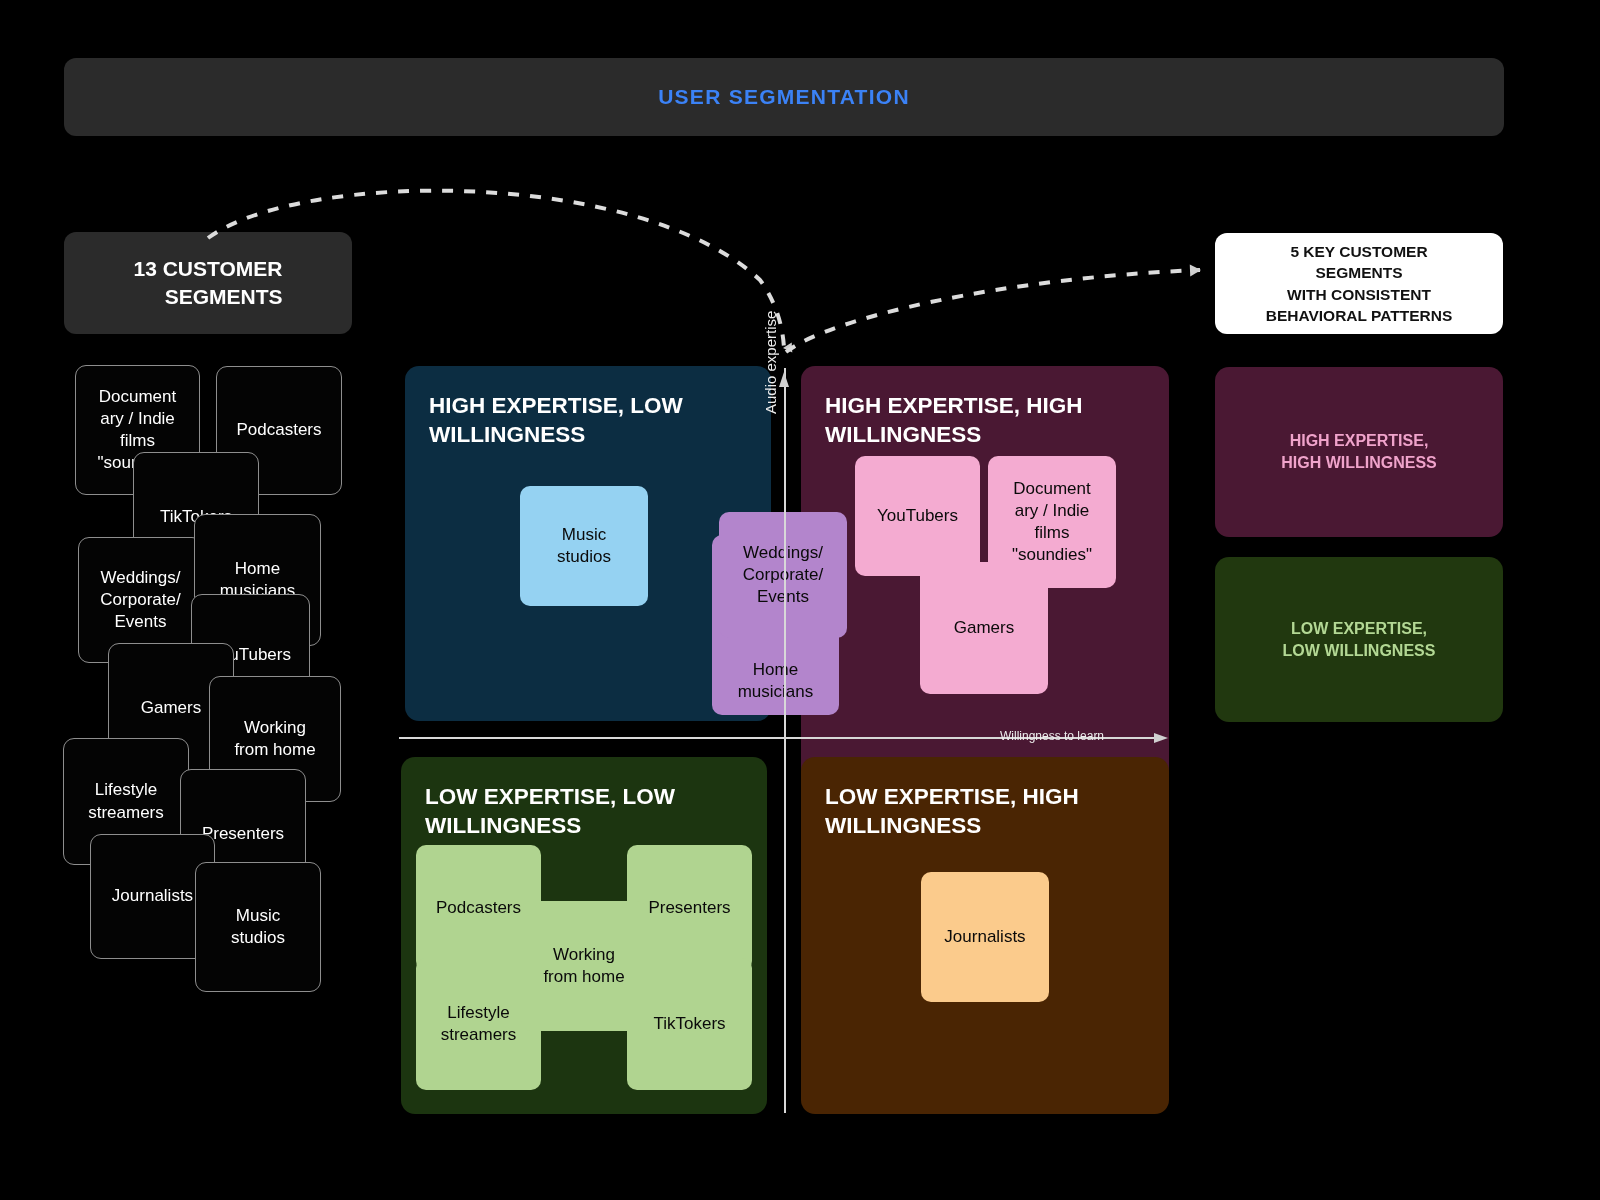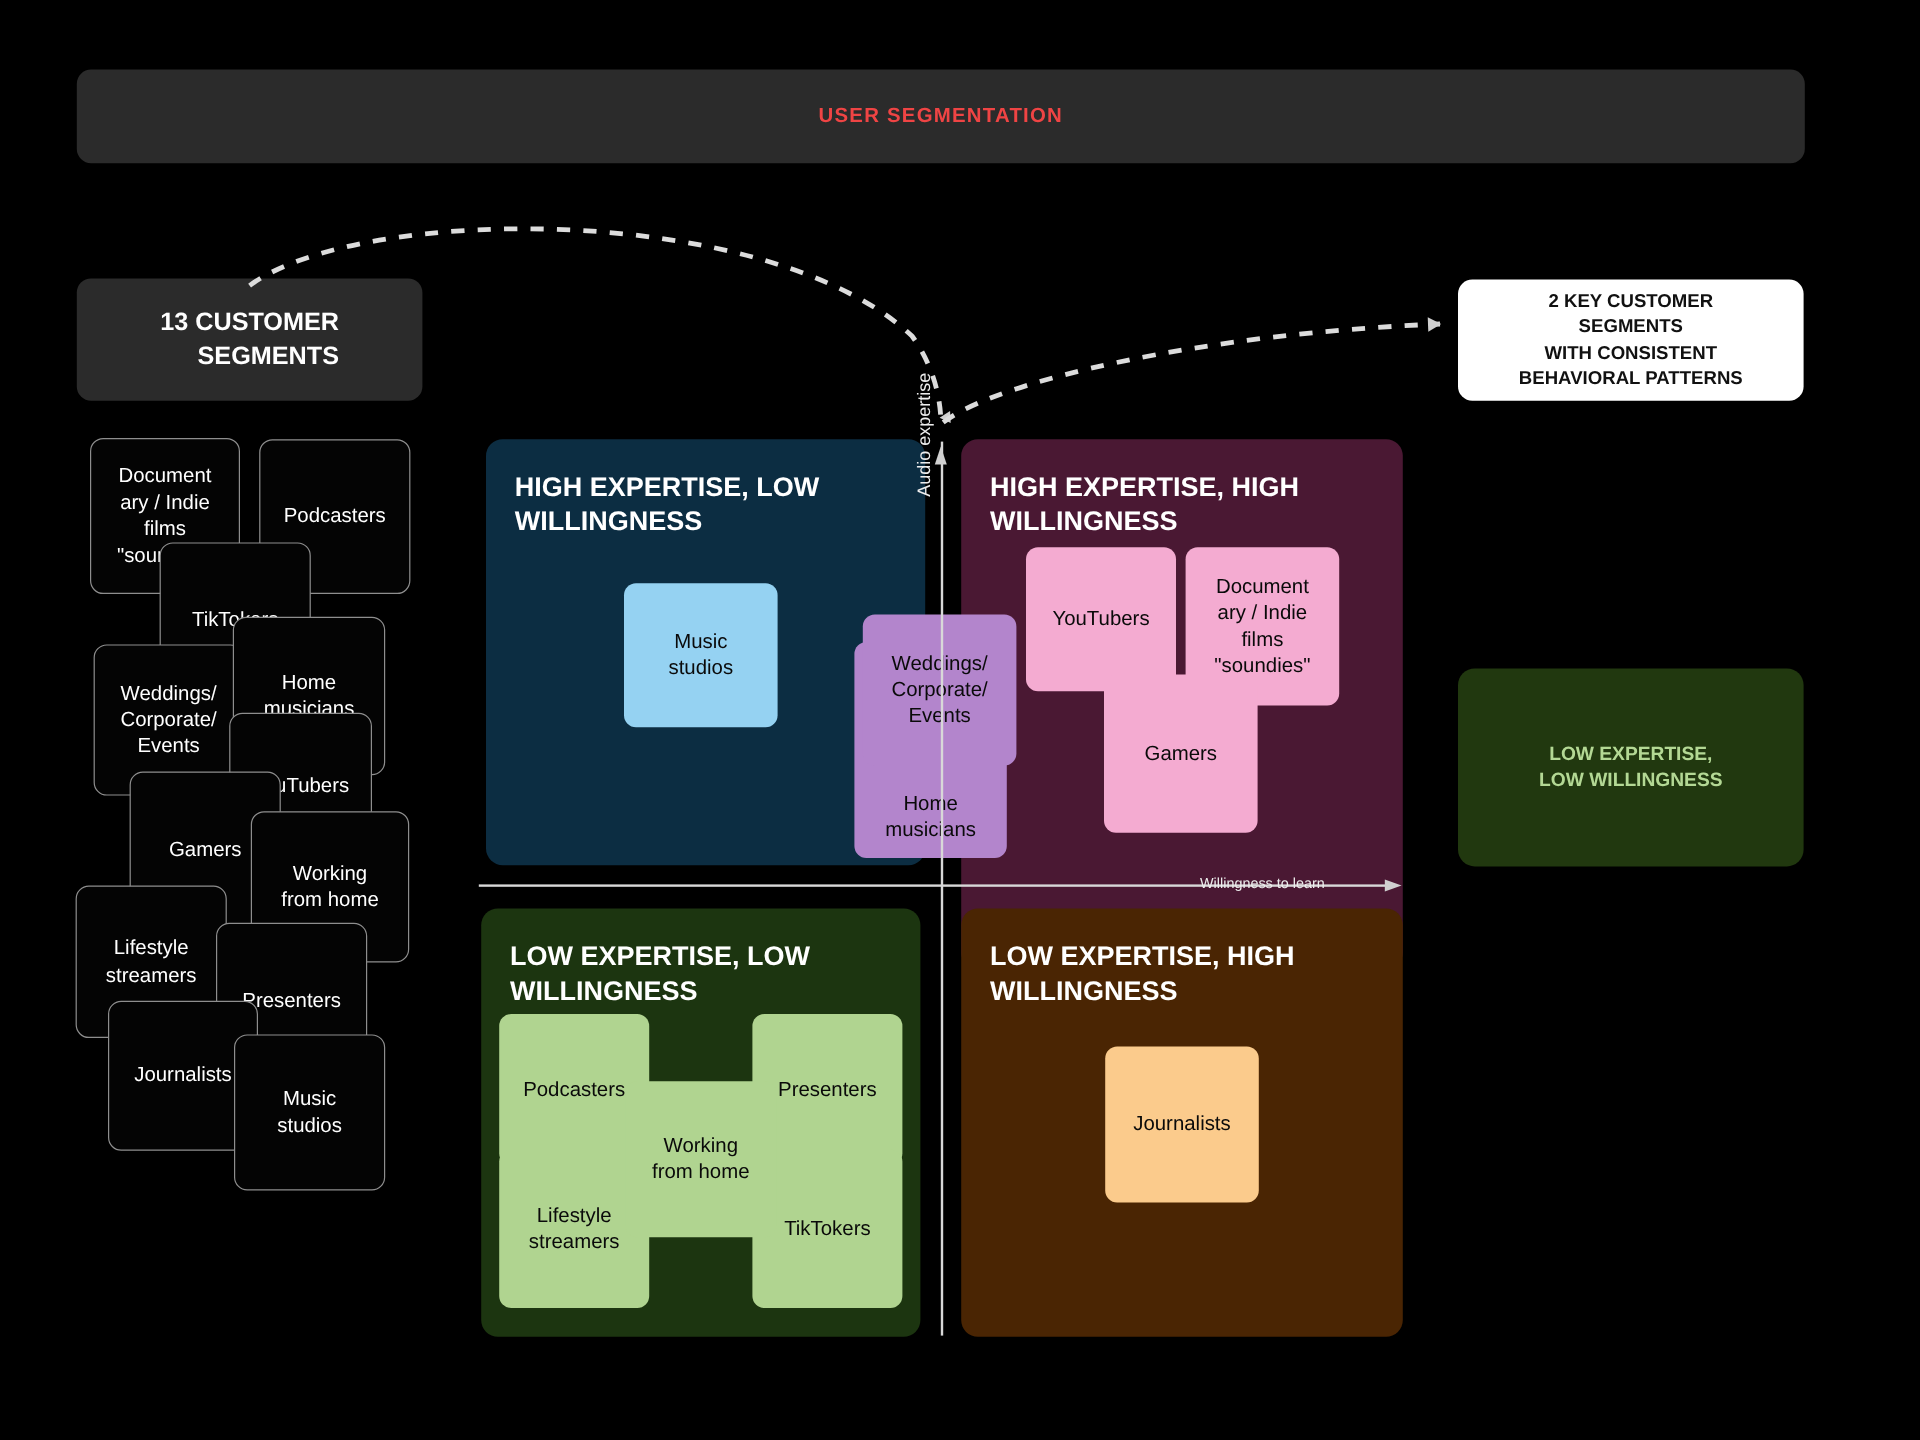--- a/index.html
+++ b/index.html
@@ -12,21 +12,21 @@
   #stage { position: relative; width: 1600px; height: 1200px; }
 
   
   .banner {
     position: absolute; left: 64px; top: 58px;
     width: 1440px; height: 78px;
     background: #2b2b2b; border-radius: 12px;
     display: flex; align-items: center; justify-content: center;
   }
   .banner-text {
-    color: #ef4444; font-size: 17px; font-weight: 700;
+    color: #3b82f6; font-size: 21px; font-weight: 700;
     letter-spacing: 0.06em;
   }
 
   
   .left-head {
     position: absolute; left: 64px; top: 232px;
     width: 288px; height: 102px;
     background: #2b2b2b; border-radius: 12px;
     display: flex; align-items: center; justify-content: center;
     text-align: right;
@@ -174,21 +174,21 @@
     </div>
   <div class="stack-card" style="left:90px;  top:834px; width:125px; height:125px;">
       <span>Journalists</span>
     </div>
   <div class="stack-card" style="left:195px; top:862px; width:126px; height:130px;">
       <span>Music<br>studios</span>
     </div>
 
   <div class="right-head">
     <div class="right-head-text">
-      <div>2 KEY CUSTOMER</div>
+      <div>5 KEY CUSTOMER</div>
       <div>SEGMENTS</div>
       <div>WITH CONSISTENT</div>
       <div>BEHAVIORAL PATTERNS</div>
     </div>
   </div>
 
   <div class="quad q-tl">
     <div class="quad-title">HIGH EXPERTISE, LOW WILLINGNESS</div>
   </div>
   <div class="quad q-tr">
@@ -259,20 +259,26 @@
 
     <path d="M 208 238 C 300 170, 640 168, 760 280 C 778 305, 783 330, 784 348" fill="none" stroke="#dcdcdc" stroke-width="4" stroke-dasharray="11 11" stroke-linecap="butt" marker-end="url(#tri-down)"></path>
 
     <path d="M 786 352 C 830 318, 1000 278, 1200 270" fill="none" stroke="#dcdcdc" stroke-width="4" stroke-dasharray="11 11" stroke-linecap="butt" marker-end="url(#tri-right)"></path>
 
     <path d="M 784 372 L 779 387 L 789 387 Z" fill="#d0d0d0"></path>
 
     <path d="M 1168 738 L 1154 733 L 1154 743 Z" fill="#d0d0d0"></path>
   </svg>
 
+  <div class="sum-card sum-hh">
+    <div>
+      <div>HIGH EXPERTISE,</div>
+      <div>HIGH WILLINGNESS</div>
+    </div>
+  </div>
   <div class="sum-card sum-ll">
     <div>
       <div>LOW EXPERTISE,</div>
       <div>LOW WILLINGNESS</div>
     </div>
   </div>
 
 </div>
 
 </body></html>

